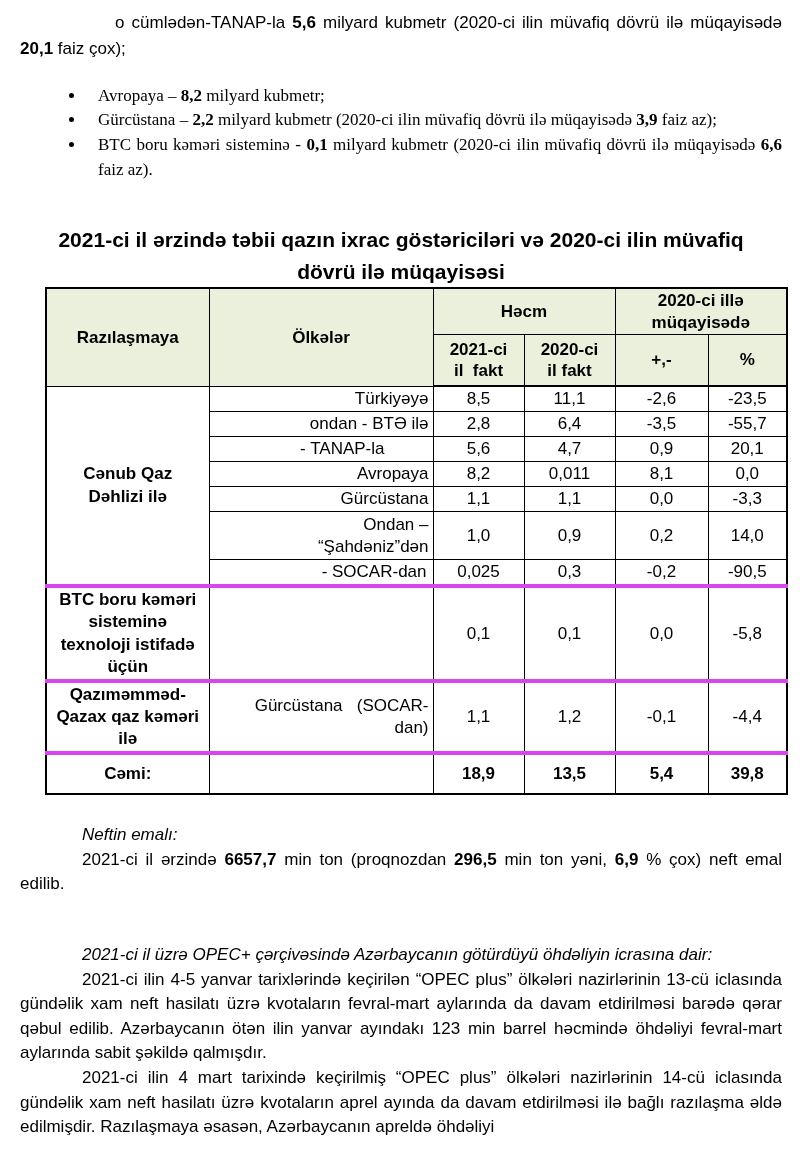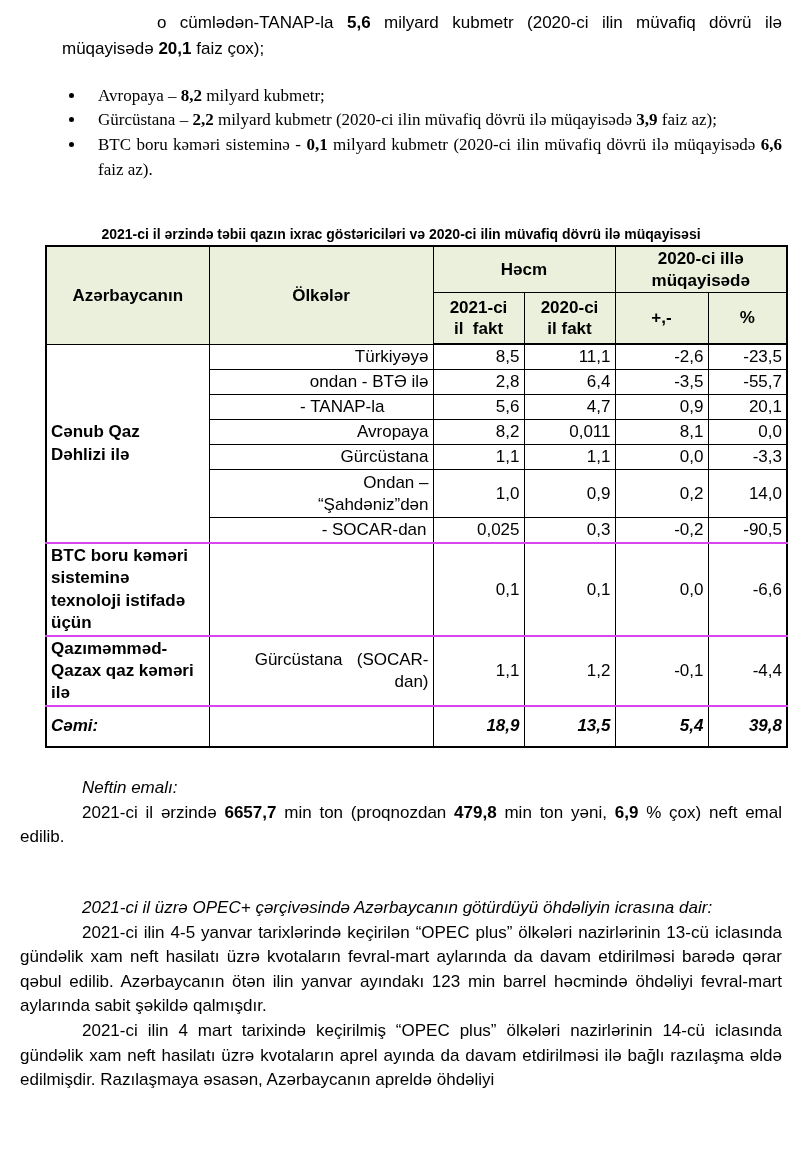--- a/index.html
+++ b/index.html
@@ -6,21 +6,21 @@
   body {
     width: 800px; height: 1166px;
     background: #ffffff;
     color: #000;
     font-family: "Liberation Sans", "DejaVu Sans", sans-serif;
     font-size: 17px;
     overflow: hidden;
   }
   .page { padding: 10px 18px 0 20px; }
   p { margin: 0; }
-  .justify { text-align: justify; margin-left: 42px; }
+  .justify { text-align: justify; }
   .intro {
     text-indent: 95px;
     line-height: 1.55;
   }
   ul.bullets {
     list-style: disc;
     margin: 21px 0 0 0;
     padding-left: 66px;
     font-family: Liberation Serif, serif;
   }
@@ -28,21 +28,21 @@
     text-align: justify;
     line-height: 1.45;
     padding-left: 12px;
   }
   .title {
     font-weight: bold;
     text-align: center;
     line-height: 1.5;
     margin: 42px auto 0 auto;
     max-width: 724px;
-    font-size: 14px;
+    font-size: 21px;
   }
   .unit-line {
     text-align: right;
     margin: 26px 0 3px 0;
     padding-right: 0px;
   }
   table.export {
     border-collapse: collapse;
     table-layout: fixed;
     width: 741px;
@@ -61,41 +61,41 @@
     font-weight: bold;
     text-align: center;
     line-height: 1.25;
   }
   table.export thead tr.h1 { height: 45px; }
   table.export thead tr.h2 { height: 52px; }
   table.export thead tr.h2 th { border-bottom: 2px solid #000; }
   th.prewrap { white-space: pre-wrap; }
   td.dir {
     font-weight: bold;
-    text-align: left;
+    text-align: center;
     padding-left: 7px;
     white-space: pre-line;
     line-height: 1.3;
   }
   td.country {
     text-align: right;
     padding-left: 7px;
     white-space: pre-line;
     line-height: 1.3;
   }
   td.country.r-indent { text-align: right; padding-right: 48px; }
   td.country.r-align  { padding-right: 6px; }
   td.country.justified { white-space: pre-wrap; }
-  td.num { text-align: right; margin-left: 41px; }
+  td.num { text-align: center; margin-left: 41px; }
   tr.rh   { height: 25px; }
   tr.tall { height: 48px; }
   tr.btc  { height: 90px; }
   tr.qzm  { height: 68px; }
-  tr.total{ height: 41px; font-style: italic; }
-  tr.group td { border-top: 2px solid #d946ef; }
+  tr.total{ height: 41px; }
+  tr.group td { border-top: 4px solid #d946ef; }
   tr.total td { font-weight: bold; }
   .section-refining { margin-top: 28px; }
   .italic-head {
     font-style: italic;
     text-indent: 62px;
     line-height: 1.45;
     text-align: justify;
   }
   .body-para {
     text-indent: 62px;
@@ -126,21 +126,21 @@
     <colgroup>
       <col style="width:163px">
         <col style="width:224px">
         <col style="width:91px">
         <col style="width:91px">
         <col style="width:93px">
         <col style="width:79px">
     </colgroup>
     <thead>
       <tr class="h1">
-        <th rowspan="2">Azərbaycanın</th>
+        <th rowspan="2">Razılaşmaya</th>
         <th rowspan="2">Ölkələr</th>
         <th colspan="2">Həcm</th>
         <th colspan="2">2020-ci illə müqayisədə</th>
       </tr>
       <tr class="h2">
         <th class="prewrap">2021-ci
 il  fakt</th>
         <th class="prewrap">2020-ci
 il fakt</th>
         <th>+,-</th>
@@ -202,21 +202,21 @@
       </tr>
       <tr class="btc group">
         <td class="dir">BTC boru kəməri
 sisteminə
 texnoloji istifadə
 üçün</td>
         <td class="country"></td>
         <td class="num">0,1</td>
         <td class="num">0,1</td>
         <td class="num">0,0</td>
-        <td class="num">-6,6</td>
+        <td class="num">-5,8</td>
       </tr>
       <tr class="qzm group">
         <td class="dir">Qazıməmməd-
 Qazax qaz kəməri
 ilə</td>
         <td class="country justified">Gürcüstana   (SOCAR-
 dan)</td>
         <td class="num">1,1</td>
         <td class="num">1,2</td>
         <td class="num">-0,1</td>
@@ -228,21 +228,21 @@
         <td class="num">18,9</td>
         <td class="num">13,5</td>
         <td class="num">5,4</td>
         <td class="num">39,8</td>
       </tr>
     </tbody>
   </table>
 
   <div class="section-refining">
     <p class="italic-head">Neftin emalı:</p>
-    <p class="body-para"><span>2021-ci il ərzində </span><b>6657,7</b><span> min ton (proqnozdan </span><b>479,8</b><span> min ton yəni, </span><b>6,9</b><span> % çox) neft emal edilib.</span></p>
+    <p class="body-para"><span>2021-ci il ərzində </span><b>6657,7</b><span> min ton (proqnozdan </span><b>296,5</b><span> min ton yəni, </span><b>6,9</b><span> % çox) neft emal edilib.</span></p>
   </div>
 
   <div class="section-opec opec-paras">
     <p class="italic-head">2021-ci il üzrə OPEC+ çərçivəsində Azərbaycanın götürdüyü öhdəliyin icrasına dair:</p>
     <p class="body-para">2021-ci ilin 4-5 yanvar tarixlərində keçirilən “OPEC plus” ölkələri nazirlərinin 13-cü iclasında gündəlik xam neft hasilatı üzrə kvotaların fevral-mart aylarında da davam etdirilməsi barədə qərar qəbul edilib. Azərbaycanın ötən ilin yanvar ayındakı 123 min barrel həcmində öhdəliyi fevral-mart aylarında sabit şəkildə qalmışdır.</p>
     <p class="body-para">2021-ci ilin 4 mart tarixində keçirilmiş “OPEC plus” ölkələri nazirlərinin 14-cü iclasında gündəlik xam neft hasilatı üzrə kvotaların aprel ayında da davam etdirilməsi ilə bağlı razılaşma əldə edilmişdir. Razılaşmaya əsasən, Azərbaycanın apreldə öhdəliyi</p>
   </div>
 
 </div>
 

